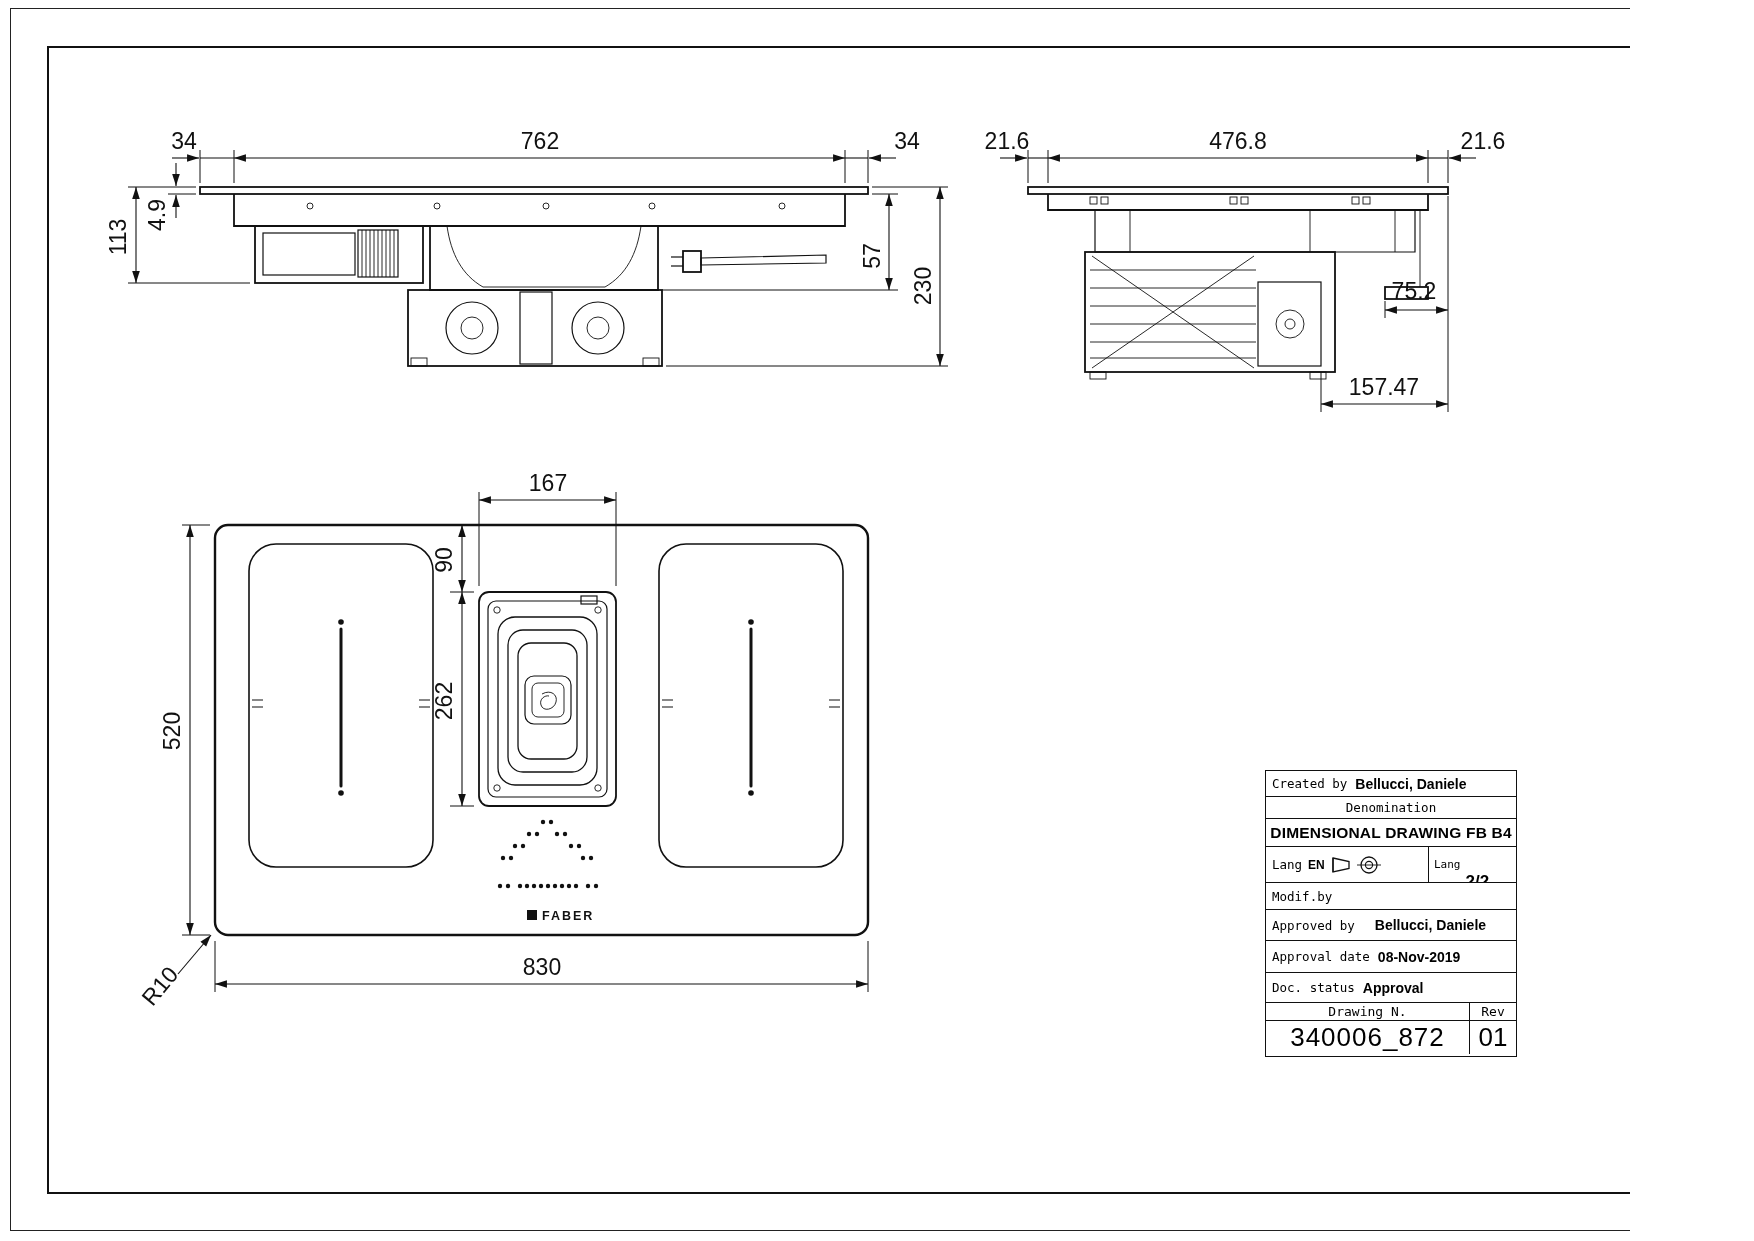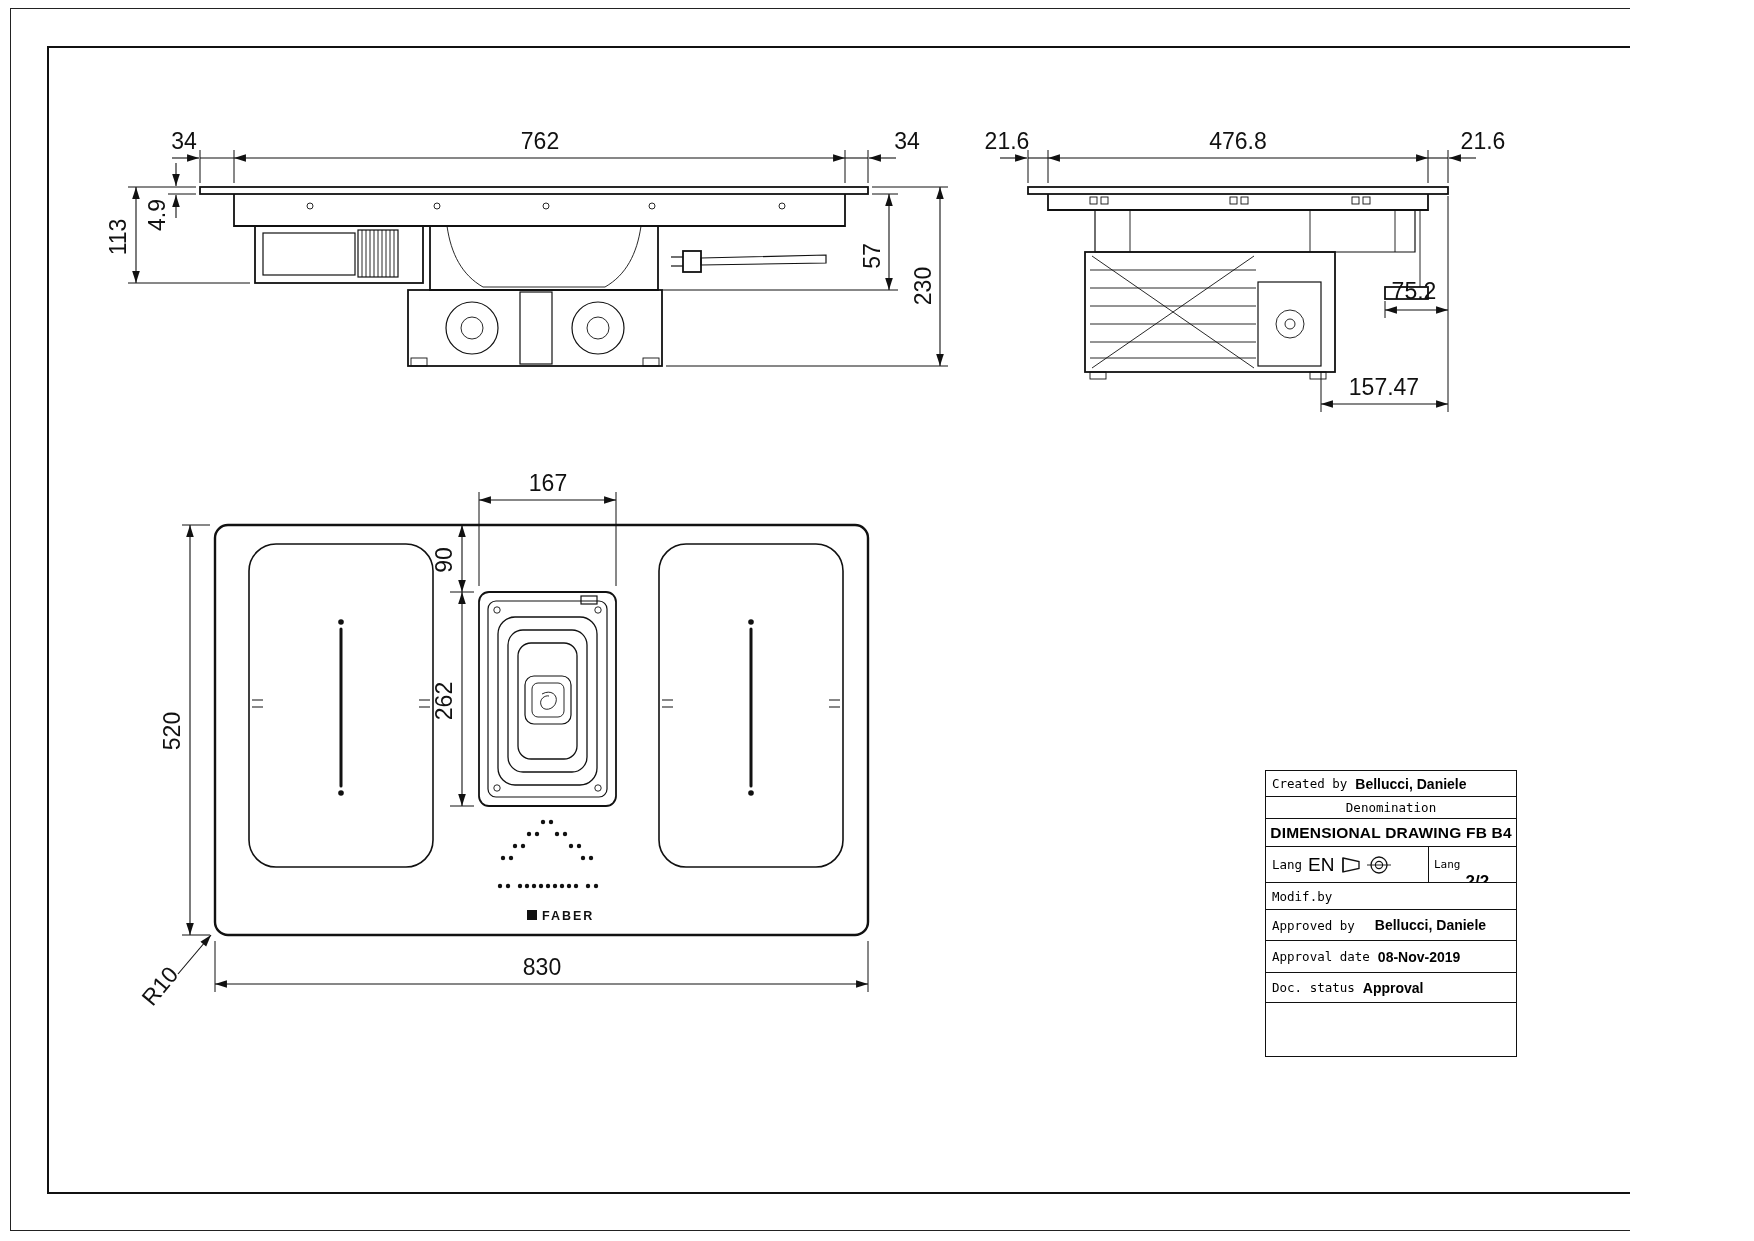--- a/index.html
+++ b/index.html
@@ -34,21 +34,21 @@
   .r1{height:26px;} .r2{height:22px;} .r3{height:28px;} .r4{height:36px;padding:0;}
   .r5{height:27px;} .r6{height:31px;gap:12px;} .r7{height:32px;} .r8{height:30px;}
   .r9{height:51px;padding:0;border-bottom:none;}
   .center{justify-content:center;}
   .tb-label{font-family:"DejaVu Sans Mono",monospace;font-size:12.5px;white-space:nowrap;}
   .tb-value{font-family:"Liberation Sans",sans-serif;font-weight:bold;font-size:14px;
       margin-left:8px;white-space:nowrap;}
   .tb-denom{font-family:"Liberation Sans",sans-serif;font-weight:bold;font-size:15.5px;
       white-space:nowrap;letter-spacing:0.2px;}
   .tb-lang{flex:1;display:flex;align-items:center;gap:6px;padding:0 6px;height:100%;}
-  .tb-lang-val{font-family:"Liberation Sans",sans-serif;font-weight:normal;font-size:19px;}
+  .tb-lang-val{font-family:"Liberation Sans",sans-serif;font-weight:bold;font-size:12px;}
   .tb-sheet{width:88px;border-left:1.2px solid #111;height:100%;display:flex;
       align-items:center;gap:5px;padding:0 5px;box-sizing:border-box;}
   .tb-sheet .tb-label{font-size:11px;}
   .tb-sheet-val{font-family:"Liberation Sans",sans-serif;font-weight:bold;font-size:17px;margin-top:35px;}
   .tb-dn{flex:1;height:100%;display:flex;flex-direction:column;box-sizing:border-box;}
   .tb-dn-label{font-family:"DejaVu Sans Mono",monospace;font-size:13px;text-align:center;
       border-bottom:1.2px solid #111;padding:1px 0;}
   .tb-dn-num{flex:1;display:flex;align-items:center;justify-content:center;
       font-family:"Liberation Sans",sans-serif;font-size:26px;letter-spacing:1px;}
   .tb-rev{width:47px;border-left:1.2px solid #111;height:100%;display:flex;
@@ -322,14 +322,24 @@
       <span class="tb-value">Bellucci, Daniele</span>
     </div>
     <div class="tb-row r7">
       <span class="tb-label">Approval date</span>
       <span class="tb-value">08-Nov-2019</span>
     </div>
     <div class="tb-row r8">
       <span class="tb-label">Doc. status</span>
       <span class="tb-value">Approval</span>
     </div>
+    <div class="tb-row r9">
+      <div class="tb-dn">
+        <div class="tb-dn-label">Drawing N.</div>
+        <div class="tb-dn-num">340006_872</div>
+      </div>
+      <div class="tb-rev">
+        <div class="tb-dn-label">Rev</div>
+        <div class="tb-rev-num">01</div>
+      </div>
+    </div>
   </div>
 </div>
 
 </body></html>

